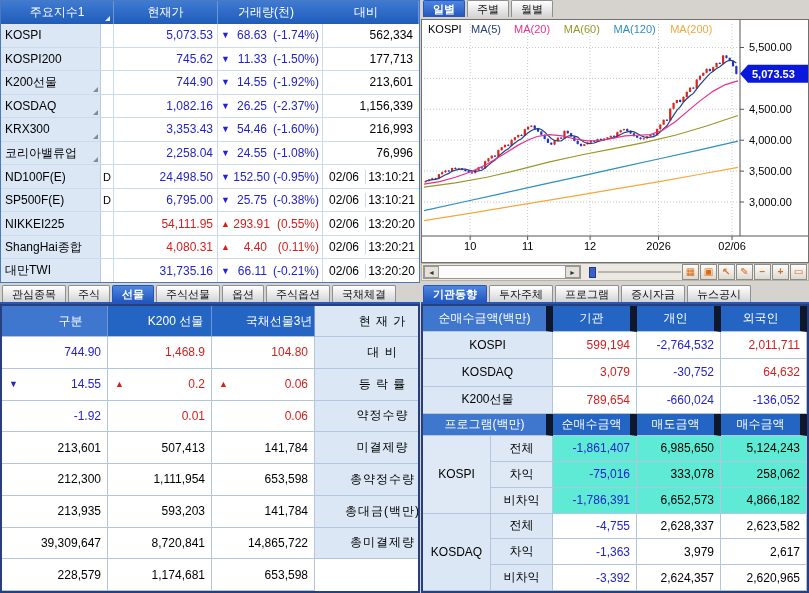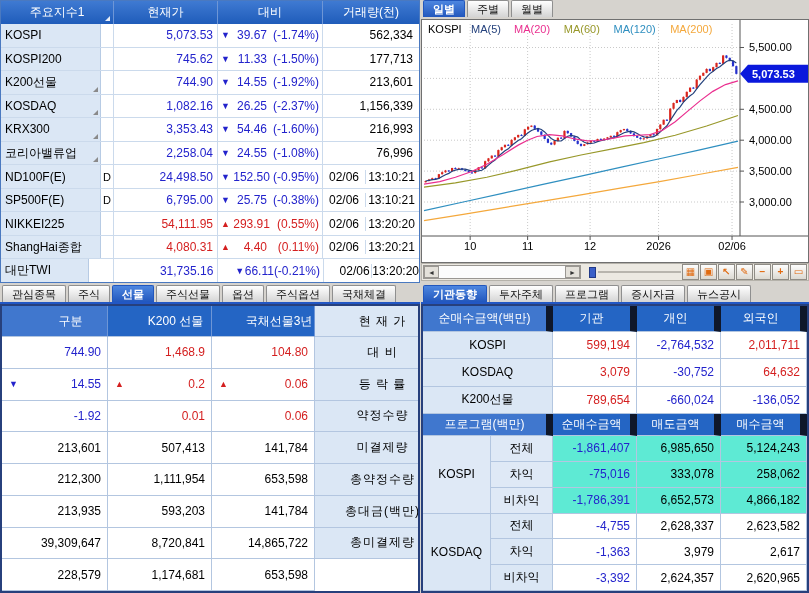--- a/index.html
+++ b/index.html
@@ -9,21 +9,21 @@
   *{box-sizing:border-box;}
 
   
   #p-indices{left:0;top:0;width:420px;height:283px;background:#fff;border:1px solid #4a79c0;}
   .idx-header{display:flex;height:23px;background:linear-gradient(#3f7ad2,#1f5cba);color:#fff;}
   .idx-header .hcell{display:flex;align-items:center;justify-content:center;border-right:1px solid #6e96d6;position:relative;font-size:12px;}
   .h-name{width:113px;} .h-price{width:104px;} .h-chg{width:105px;} .h-vol{width:96px;border-right:none!important;}
   .sort-icon{position:absolute;right:3px;bottom:3px;width:0;height:0;border-left:5px solid transparent;border-bottom:5px solid #e8eef8;}
   #idx-body{display:flex;flex-direction:column;height:258px;}
   .idx-row{display:flex;flex:1;border-bottom:1px solid #cbdaec;background:#fff;}
-  .idx-row:last-child{border-bottom:none;gap:14px;}
+  .idx-row:last-child{border-bottom:none;}
   .idx-row .cell{display:flex;align-items:center;overflow:hidden;white-space:nowrap;}
   .c-name{width:100px;background:#dbe7f5;border-right:1px solid #b7cbe4;padding:0 4px;position:relative;}
   .dd-icon{position:absolute;right:2px;bottom:2px;width:0;height:0;border-left:5px solid transparent;border-bottom:5px solid #8a8a8a;}
   .c-flag{width:13px;justify-content:center;border-right:1px solid #cbdaec;font-size:11px;}
   .c-price{width:104px;justify-content:flex-end;padding-right:4px;border-right:1px solid #cbdaec;}
   .c-chg{width:105px;padding:0 3px;border-right:1px solid #cbdaec;}
   .c-chg .arrow{width:13px;font-size:9px;}
   .c-chg .chg-val{flex:1;text-align:right;}
   .c-chg .chg-pct{width:52px;text-align:right;}
   .c-last{width:94px;justify-content:flex-end;padding-right:4px;}
@@ -90,33 +90,33 @@
 
 <div class="app">
 
   <section class="panel" id="p-indices">
     <div class="idx-header">
       <div class="hcell h-name">
         <span>주요지수1</span>
         <span class="sort-icon"></span>
       </div>
       <div class="hcell h-price">현재가</div>
+      <div class="hcell h-vol">거래량(천)</div>
       <div class="hcell h-chg">대비</div>
-      <div class="hcell h-vol">거래량(천)</div>
     </div>
     <div id="idx-body">
         <div class="idx-row">
           <div class="cell c-name">
             <span>KOSPI</span>
           </div>
           <div class="cell c-flag"></div>
           <div class="cell c-price down">5,073.53</div>
           <div class="cell c-chg down">
             <span class="arrow">▼</span>
-            <span class="chg-val">39.67</span>
+            <span class="chg-val">68.63</span>
             <span class="chg-pct">(-1.74%)</span>
           </div>
           <div class="cell c-last">
             <span class="vol">562,334</span>
           </div>
         </div>
         <div class="idx-row">
           <div class="cell c-name">
             <span>KOSPI200</span>
           </div>

